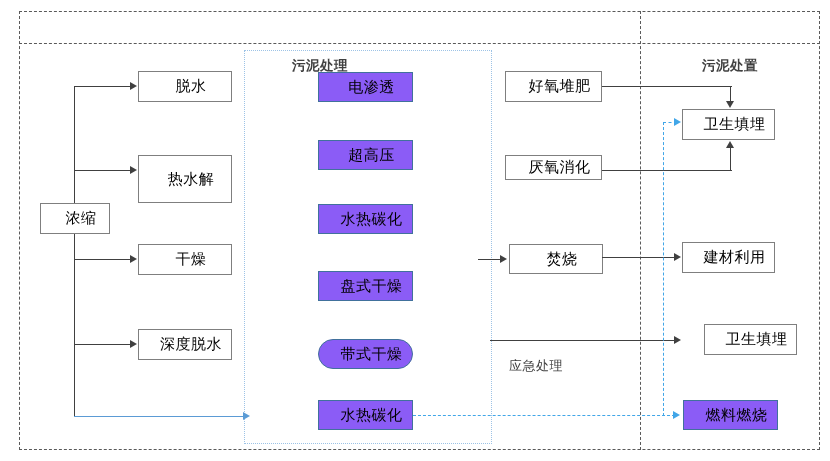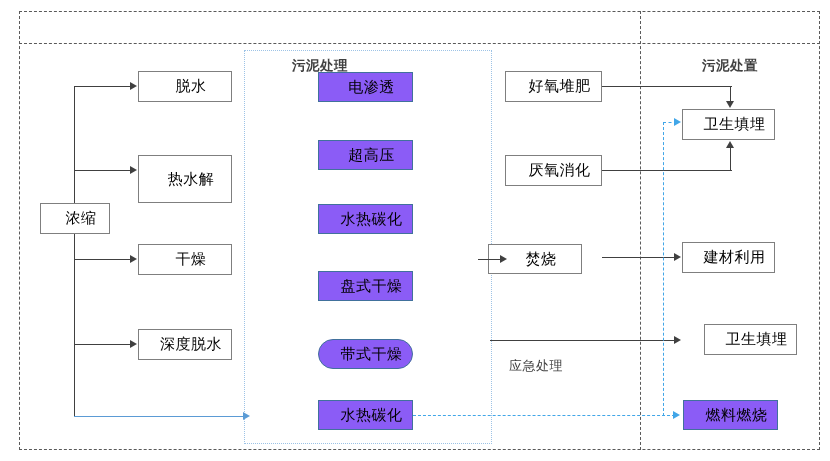--- a/index.html
+++ b/index.html
@@ -188,22 +188,22 @@
   <div class="node white" style="left:138px; top:329px; width:94px; height:31px;">深度脱水</div>
 
   <div class="node blue" style="left:318px; top:72px; width:95px; height:30px;">电渗透</div>
   <div class="node blue" style="left:318px; top:140px; width:95px; height:30px;">超高压</div>
   <div class="node blue" style="left:318px; top:204px; width:95px; height:30px;">水热碳化</div>
   <div class="node blue" style="left:318px; top:271px; width:95px; height:30px;">盘式干燥</div>
   <div class="node blue" style="left:318px; top:339px; width:95px; height:30px;border-radius:15px;">带式干燥</div>
   <div class="node white" style="left:505px; top:71px; width:97px; height:31px;">好氧堆肥</div>
 
   <div class="node blue" style="left:318px; top:400px; width:95px; height:30px;">水热碳化</div>
-  <div class="node white" style="left:505px; top:155px; width:97px; height:31px;">厌氧消化</div>
-  <div class="node white" style="left:488px; top:244px; width:94px; height:30px;">焚烧</div>
+  <div class="node white" style="left:505px; top:155px; width:97px; height:25px;">厌氧消化</div>
+  <div class="node white" style="left:509px; top:244px; width:94px; height:30px;">焚烧</div>
 
   <div class="node white" style="left:682px; top:109px; width:93px; height:31px;">卫生填埋</div>
   <div class="node white" style="left:682px; top:242px; width:93px; height:31px;">建材利用</div>
   <div class="node white" style="left:704px; top:324px; width:93px; height:31px;">卫生填埋</div>
   <div class="node blue" style="left:683px; top:400px; width:95px; height:30px;">燃料燃烧</div>
 
   <div class="ln ln-h" style="left:602px; top:86px; width:130px;"></div>
   <div class="ln ln-v" style="left:730px; top:86px; height:16px;"></div>
   <div class="arw arw-d" style="left:726px; top:101px;"></div>
 

